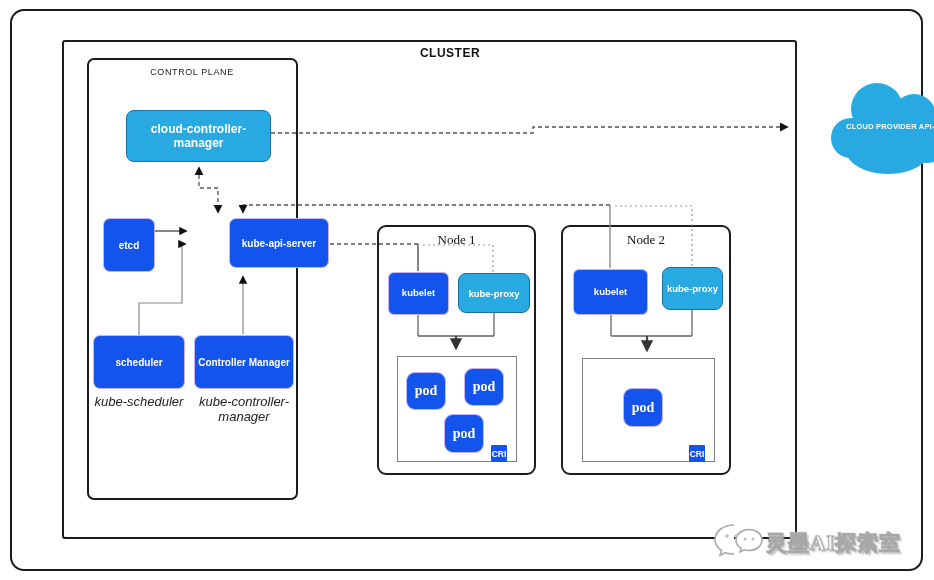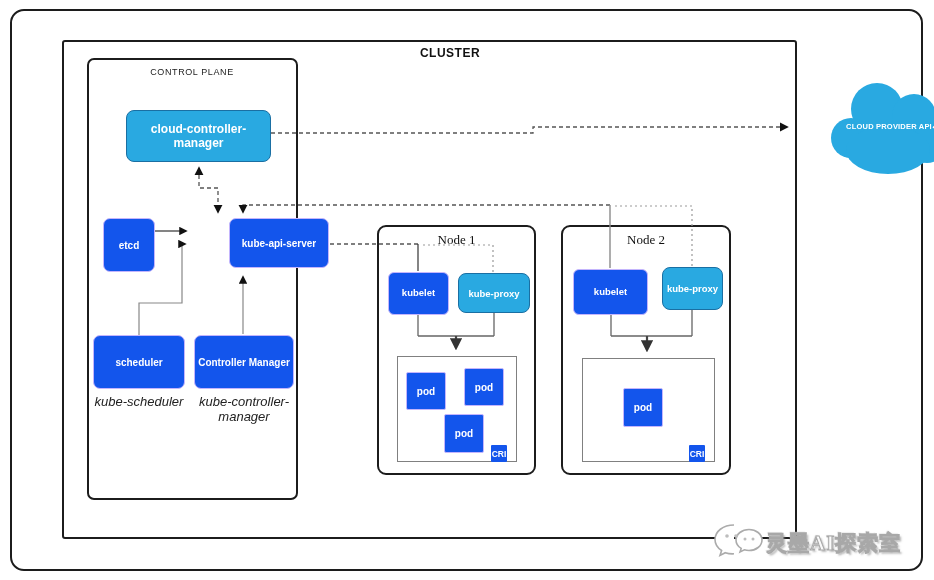--- a/index.html
+++ b/index.html
@@ -55,21 +55,21 @@
   .sub-label {
     position:absolute; font-size:13px; color:#222; text-align:center;font-style:italic;
   }
   .sched-sub { left:83px;  top:394px; width:112px; }
   .cmgr-sub  { left:184px; top:394px; width:120px; }
   .cri-region {
     position:absolute; border:1px solid #808080; background:#fff;
   }
   .n1-cri { left:397px; top:356px; width:120px; height:106px; }
   .n2-cri { left:582px; top:358px; width:133px; height:104px; }
-  .pod { border-radius:2px; font-size:10px; }
+  .pod { border-radius:9px; font-size:14px;font-family:Liberation Serif, serif; }
   .n1-kubelet { left:388px; top:272px; width:61px; height:43px; font-size:9.5px; border-radius:6px; }
   .n1-proxy   { left:458px; top:273px; width:72px; height:40px; font-size:9.5px; }
   .n2-kubelet { left:573px; top:269px; width:75px; height:46px; font-size:9.5px; border-radius:6px; }
   .n2-proxy   { left:662px; top:267px; width:61px; height:43px; font-size:9.5px; }
   .n1-pod1 { left:406px; top:372px; width:40px; height:38px; }
   .n1-pod2 { left:464px; top:368px; width:40px; height:38px; }
   .n1-pod3 { left:444px; top:414px; width:40px; height:39px; }
   .n2-pod1 { left:623px; top:388px; width:40px; height:39px; }
   .cri-badge {
     position:absolute; width:16px; height:17px; background:#1355EC; color:#fff;

